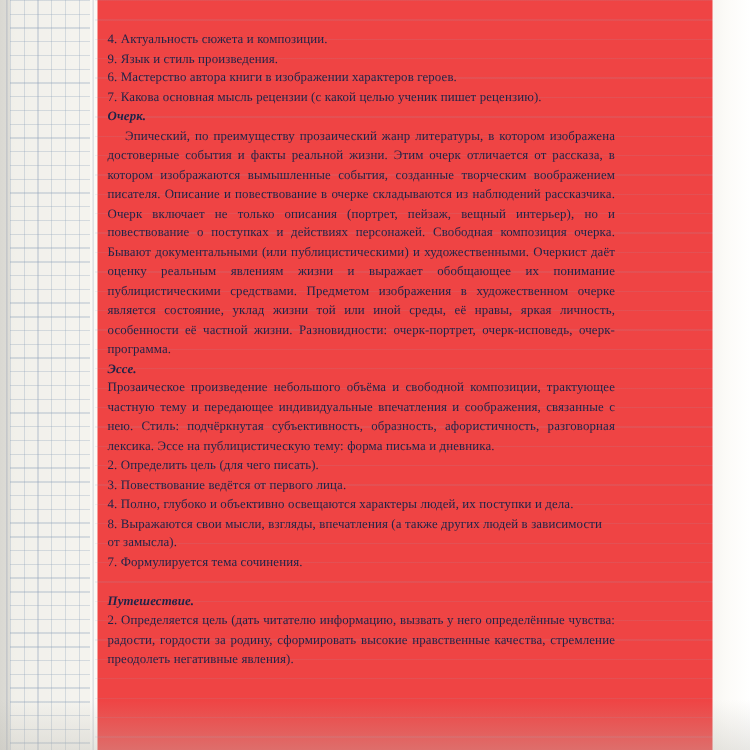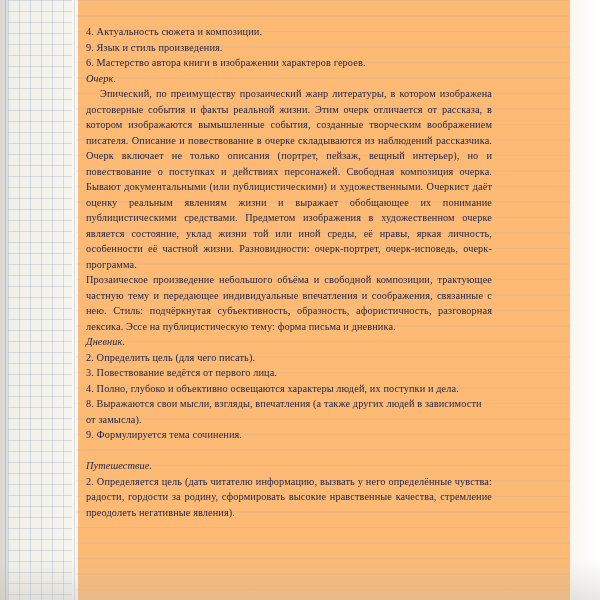--- a/index.html
+++ b/index.html
@@ -12,21 +12,21 @@
     overflow: hidden;
     background: #ffffff;
     font-family: "Liberation Serif", serif;
   }
 
   
   .page {
     position: relative;
     width: 600px;
     height: 600px;
-    background: #fdba74;
+    background: #ef4444;
     overflow: hidden;
   }
 
   
   .paper-shadow-left {
     position: absolute;
     left: 0; top: 0;
     width: 78px; height: 600px;
     background: linear-gradient(to right, #d9d8d2 0%, #e9e8e2 35%, #f6f5f1 80%, #fbfaf7 100%);
   }
@@ -89,21 +89,21 @@
   }
   .content p {
     margin: 0;
   }
   .just-full {
     text-align: justify;
     font-family: Liberation Serif, serif;
   }
   .heading {
     font-style: italic;
-    font-weight: normal;
+    font-weight: bold;
   }
   .list-line {
     white-space: normal;
   }
 </style>
 </head>
 <body>
 
 <div class="page">
 
@@ -114,38 +114,39 @@
   <div class="rules"></div>
   <div class="paper-shadow-right"></div>
   <div class="paper-shadow-bottom"></div>
 
   <div class="content">
 
     <div>
       <p class="list-line">4. Актуальность сюжета и композиции.</p>
       <p class="list-line">9. Язык и стиль произведения.</p>
       <p class="list-line">6. Мастерство автора книги в изображении характеров героев.</p>
+      <p class="list-line">7. Какова основная мысль рецензии (с какой целью ученик пишет рецензию).</p>
     </div>
 
     <div>
       <p class="heading">Очерк.</p>
       <p class="just-full" style="text-indent:14px;">Эпический, по преимуществу прозаический жанр литературы, в котором изображена достоверные события и факты реальной жизни. Этим очерк отличается от рассказа, в котором изображаются вымышленные события, созданные творческим воображением писателя. Описание и повествование в очерке складываются из наблюдений рассказчика. Очерк включает не только описания (портрет, пейзаж, вещный интерьер), но и повествование о поступках и действиях персонажей. Свободная композиция очерка. Бывают документальными (или публицистическими) и художественными. Очеркист даёт оценку реальным явлениям жизни и выражает обобщающее их понимание публицистическими средствами. Предметом изображения в художественном очерке является состояние, уклад жизни той или иной среды, её нравы, яркая личность, особенности её частной жизни. Разновидности: очерк-портрет, очерк-исповедь, очерк-программа.</p>
     </div>
 
     <div>
+      <p class="heading">Эссе.</p>
       <p class="just-full">Прозаическое произведение небольшого объёма и свободной композиции, трактующее частную тему и передающее индивидуальные впечатления и соображения, связанные с нею. Стиль: подчёркнутая субъективность, образность, афористичность, разговорная лексика. Эссе на публицистическую тему: форма письма и дневника.</p>
     </div>
 
     <div>
-      <p class="heading">Дневник.</p>
       <p class="list-line">2. Определить цель (для чего писать).</p>
       <p class="list-line">3. Повествование ведётся от первого лица.</p>
       <p class="list-line">4. Полно, глубоко и объективно освещаются характеры людей, их поступки и дела.</p>
       <p class="list-line">8. Выражаются свои мысли, взгляды, впечатления (а также других людей в зависимости от замысла).</p>
-      <p class="list-line">9. Формулируется тема сочинения.</p>
+      <p class="list-line">7. Формулируется тема сочинения.</p>
     </div>
 
     <div style="margin-top:15.5px;">
       <p class="heading">Путешествие.</p>
       <p class="list-line just-full">2. Определяется цель (дать читателю информацию, вызвать у него определённые чувства: радости, гордости за родину, сформировать высокие нравственные качества, стремление преодолеть негативные явления).</p>
 
     </div>
 
   </div>
 </div>

